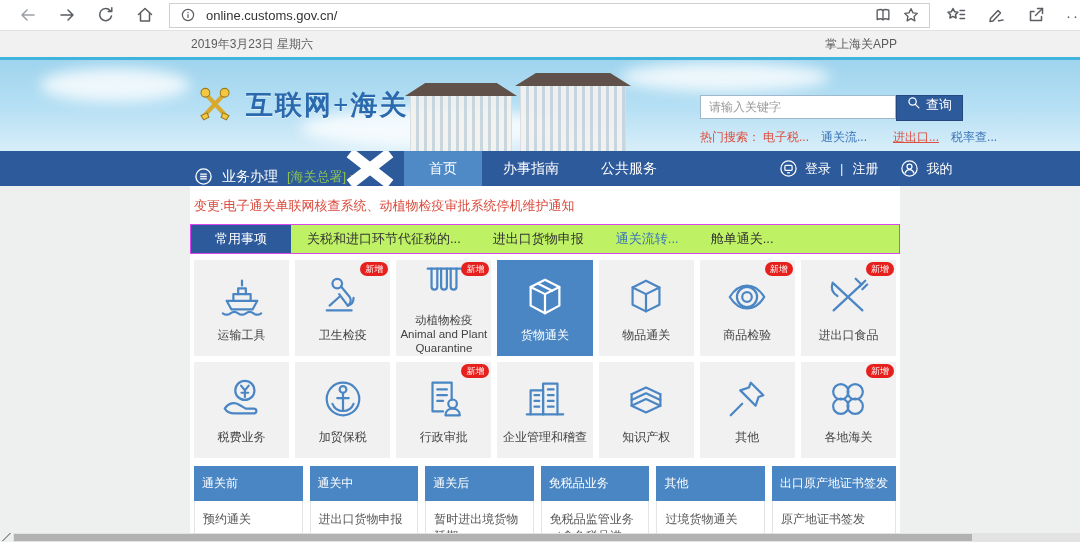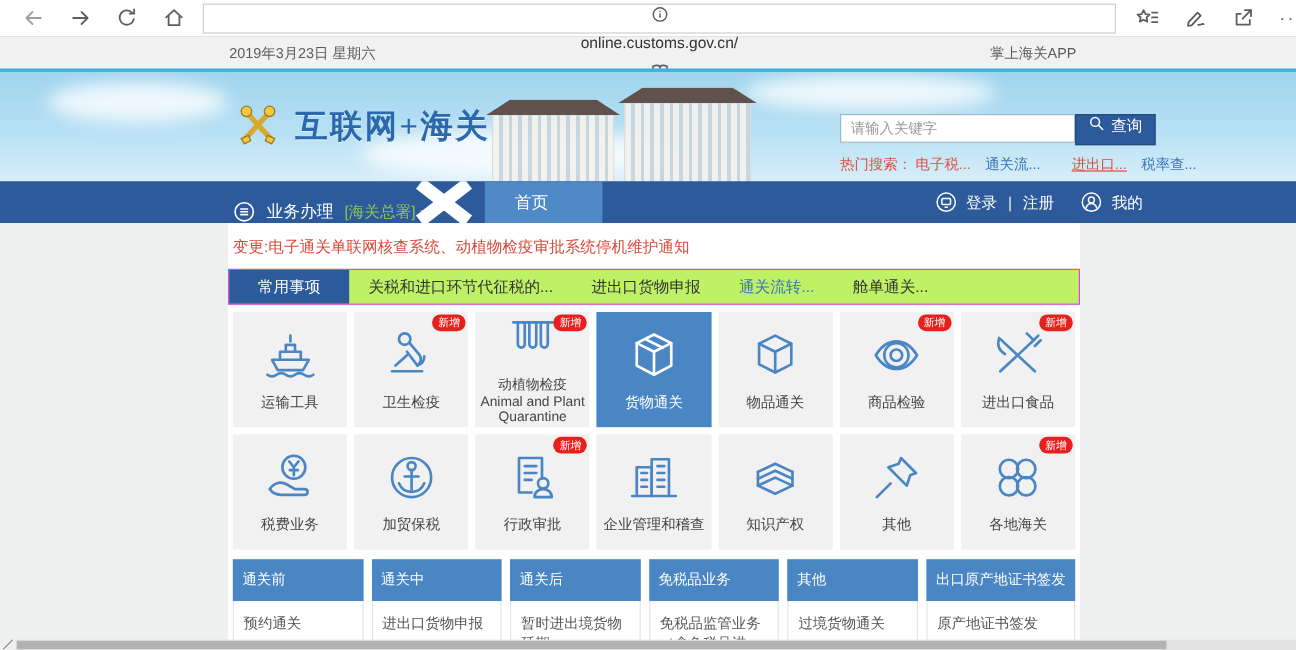--- a/index.html
+++ b/index.html
@@ -7,21 +7,21 @@
     font-family:"Liberation Sans", sans-serif; }
 
   
   .browser-bar { height:31px; background:#fff; border-bottom:1px solid #e2e2e2;
     display:flex; align-items:center; }
   .b-icons { display:flex; align-items:center; gap:19px; padding:0 14px 0 18px; }
   .b-icon { width:20px; height:20px; display:inline-flex; align-items:center; justify-content:center; cursor:pointer; }
   .b-icon svg { stroke:#5a5d61; fill:none; stroke-width:1.5; stroke-linecap:round; stroke-linejoin:round; }
   .b-icon.dim svg { stroke:#9aa0a6; }
   .address-bar { width:766px; height:25px; border:1px solid #cfcfcf; background:#fff;
-    display:flex; align-items:center; padding:0 8px; gap:8px;flex-direction:column; }
+    display:flex; align-items:center; padding:0 8px; gap:8px; }
   .address-bar .url { flex:1; font-size:13px; color:#333; }
   .right-icons { display:flex; align-items:center; gap:20px; padding-left:16px; }
   .more-dots { color:#5a5d61; font-size:15px; letter-spacing:2px; }
 
   
   .date-bar { height:26px; background:#f1f1f1; display:flex; align-items:center;
     justify-content:space-between; padding:0 183px 0 191px; font-size:12px; color:#5c5c5c; }
 
   
   .hero { height:94px; position:relative; overflow:hidden;
@@ -51,21 +51,21 @@
   .hot-term { cursor:pointer; }
 
   
   .main-nav { height:35px; background:#2d5a9b; position:relative; color:#fff; font-size:14px; }
   .nav-left { position:absolute; left:194px; top:0; height:35px; display:flex; align-items:flex-end; gap:9px; }
   .nav-left svg.circ { stroke:#fff; fill:none; stroke-width:1.4; }
   .org { color:#8cc453; font-size:13px; cursor:pointer; display:flex; align-items:center; gap:4px; }
   .caret { width:0; height:0; border-left:4px solid transparent; border-right:4px solid transparent;
     border-top:5px solid #e2703a; display:inline-block; }
   .nav-x { position:absolute; left:344px; top:0; }
-  .nav-menu { position:absolute; left:404px; top:0; height:35px; display:flex; align-items:stretch;flex-direction:column; }
+  .nav-menu { position:absolute; left:404px; top:0; height:35px; display:flex; align-items:stretch; }
   .nav-item { padding:0 21px; line-height:35px; cursor:pointer; }
   .nav-item.active { background:#4f89c6; padding:0 25px; }
   .nav-right { position:absolute; left:779px; top:0; height:35px; display:flex; align-items:center; gap:7px; font-size:13px; }
   .nav-right svg { stroke:#fff; fill:none; stroke-width:1.3; }
   .nav-right .lnk { cursor:pointer; }
   .sep { opacity:.9; padding:0 2px; }
 
   
   .content { position:relative; height:356px; background:#eef0ef; overflow:hidden; }
   .panel { position:absolute; left:190px; top:0; width:710px; height:100%; background:#fff; }

